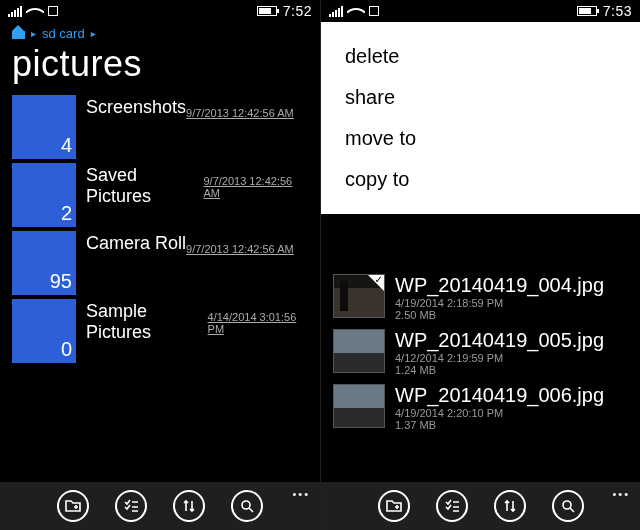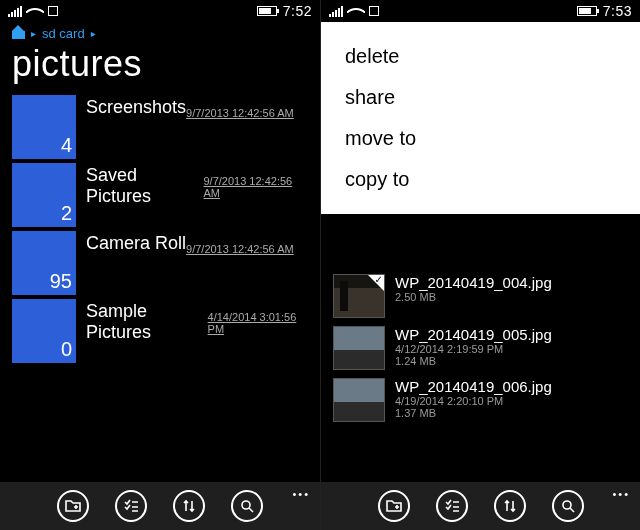--- a/index.html
+++ b/index.html
@@ -112,21 +112,21 @@
   .file-list { padding: 0 12px; display:flex; flex-direction:column; gap:0; position:absolute; top:270px; left:0; right:0; bottom:48px; }
   .file-row { display:flex; gap:10px; padding:4px 0; }
   .thumb { width:52px; height:44px; background:#3a3a3a; border:1px solid #555; position:relative; overflow:hidden; }
   .thumb.sky::before { content:""; position:absolute; inset:0; background:linear-gradient(#6a7a86 0 55%, #2b2b2b 55% 100%); }
   .thumb.door::before { content:""; position:absolute; inset:0; background:linear-gradient(#171512 0 30%, #3a332b 30% 100%); }
   .thumb.door::after { content:""; position:absolute; left:6px; top:6px; width:8px; height:30px; background:#0d0c0a; }
   .thumb .check { position:absolute; right:0; top:0; width:0; height:0;
     border-right:16px solid #fff; border-bottom:16px solid transparent; }
   .thumb .checkmark { position:absolute; right:1px; top:-1px; color:#000; font-size:10px; z-index:2; }
   .file-meta { display:flex; flex-direction:column; font-size:11px; color:#9a9a9a; }
-  .file-name { font-size:15px; color:#fff; font-weight:400; }
+  .file-name { font-size:20px; color:#fff; font-weight:400; }
 
   svg { stroke:#fff; fill:none; stroke-width:1.6; }
 </style>
 </head>
 <body>
 
 <div class="phone">
   <div class="statusbar">
     <span class="sig-bars">
         <span></span>
@@ -244,20 +244,21 @@
   </div>
 
   <div class="file-list">
     <div class="file-row">
       <div class="thumb door">
         <span class="check"></span>
         <span class="checkmark">✓</span>
       </div>
       <div class="file-meta">
         <span class="file-name">WP_20140419_004.jpg</span>
+        <span>4/19/2014 2:18:59 PM</span>
         <span>2.50 MB</span>
       </div>
     </div>
     <div class="file-row">
       <div class="thumb sky"></div>
       <div class="file-meta">
         <span class="file-name">WP_20140419_005.jpg</span>
         <span>4/12/2014 2:19:59 PM</span>
         <span>1.24 MB</span>
       </div>

